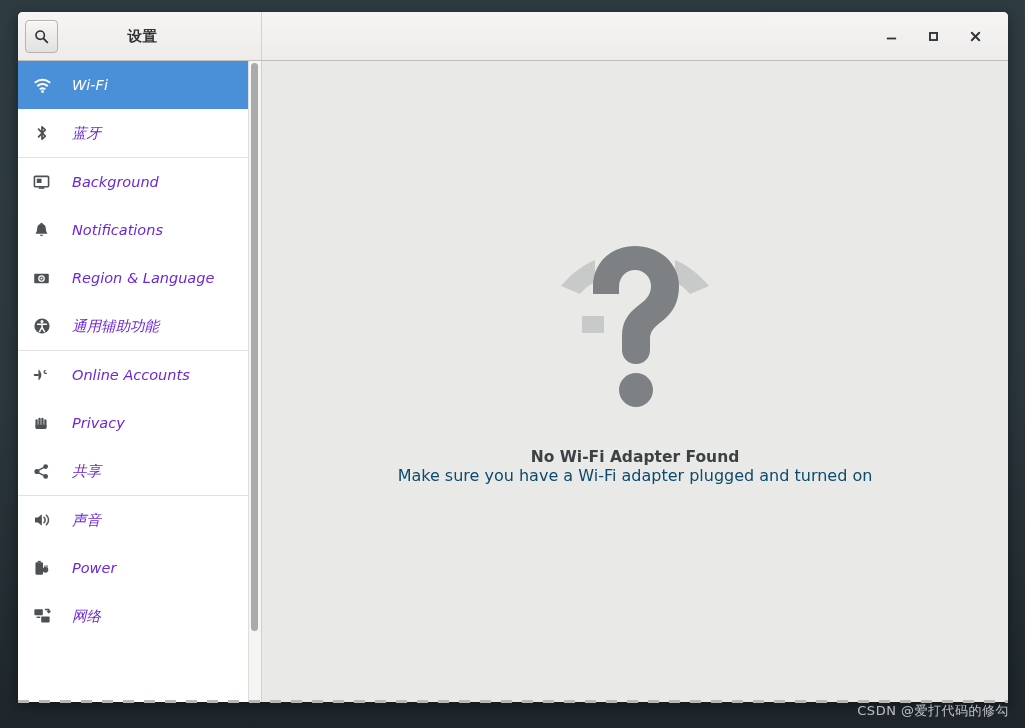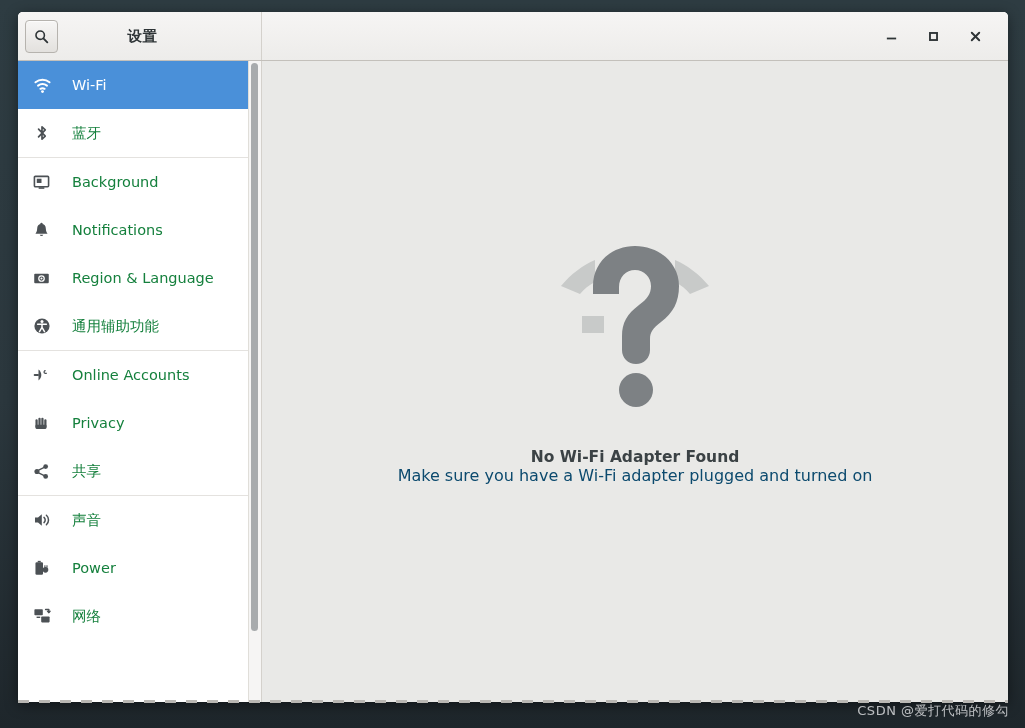--- a/index.html
+++ b/index.html
@@ -100,30 +100,31 @@
   }
 
   
   .sidebar {
     width: 244px;
     flex: 0 0 244px;
     background: #ffffff;
     border-right: 1px solid #d4d1cc;
     position: relative;
     overflow: hidden;
+    font-style: italic;
   }
   .sidebar-list { position: relative; }
 
   .side-item {
     height: 48px;
     display: flex;
     align-items: center;
     padding-left: 15px;
     cursor: pointer;
-    color: #15803d;
+    color: #6d28d9;
     font-size: 14.5px;
     position: relative;
   }
   .side-item.selected {
     background: #4a90d9;
     color: #ffffff;
   }
   .side-item .ico {
     width: 26px;
     flex: 0 0 26px;

